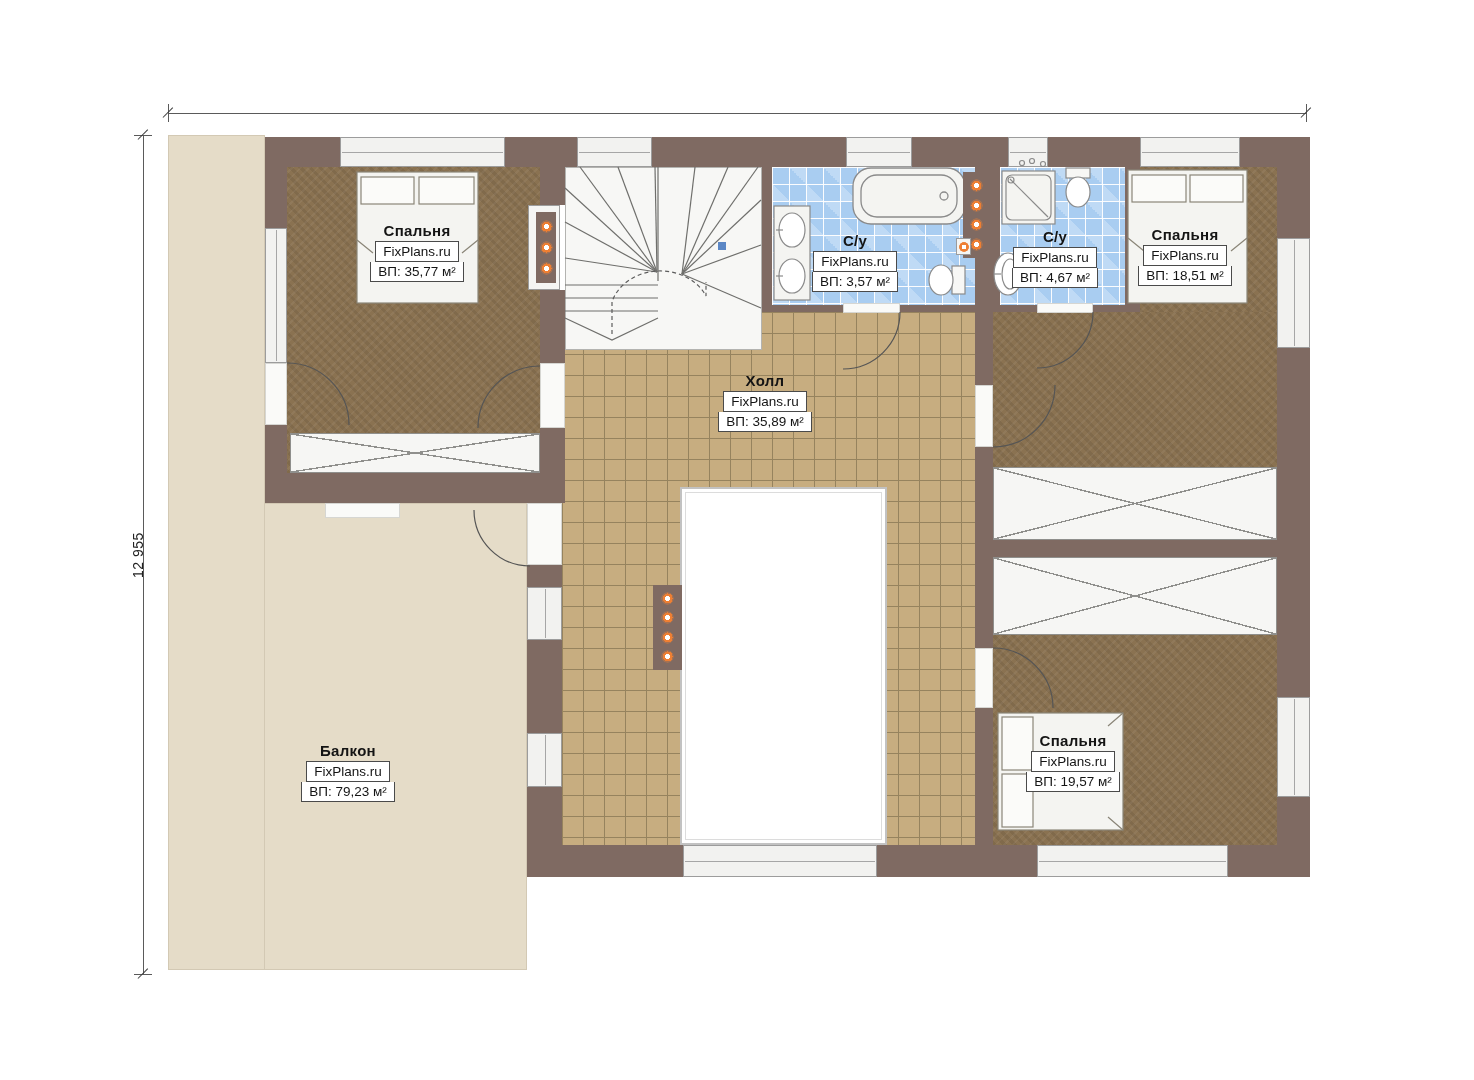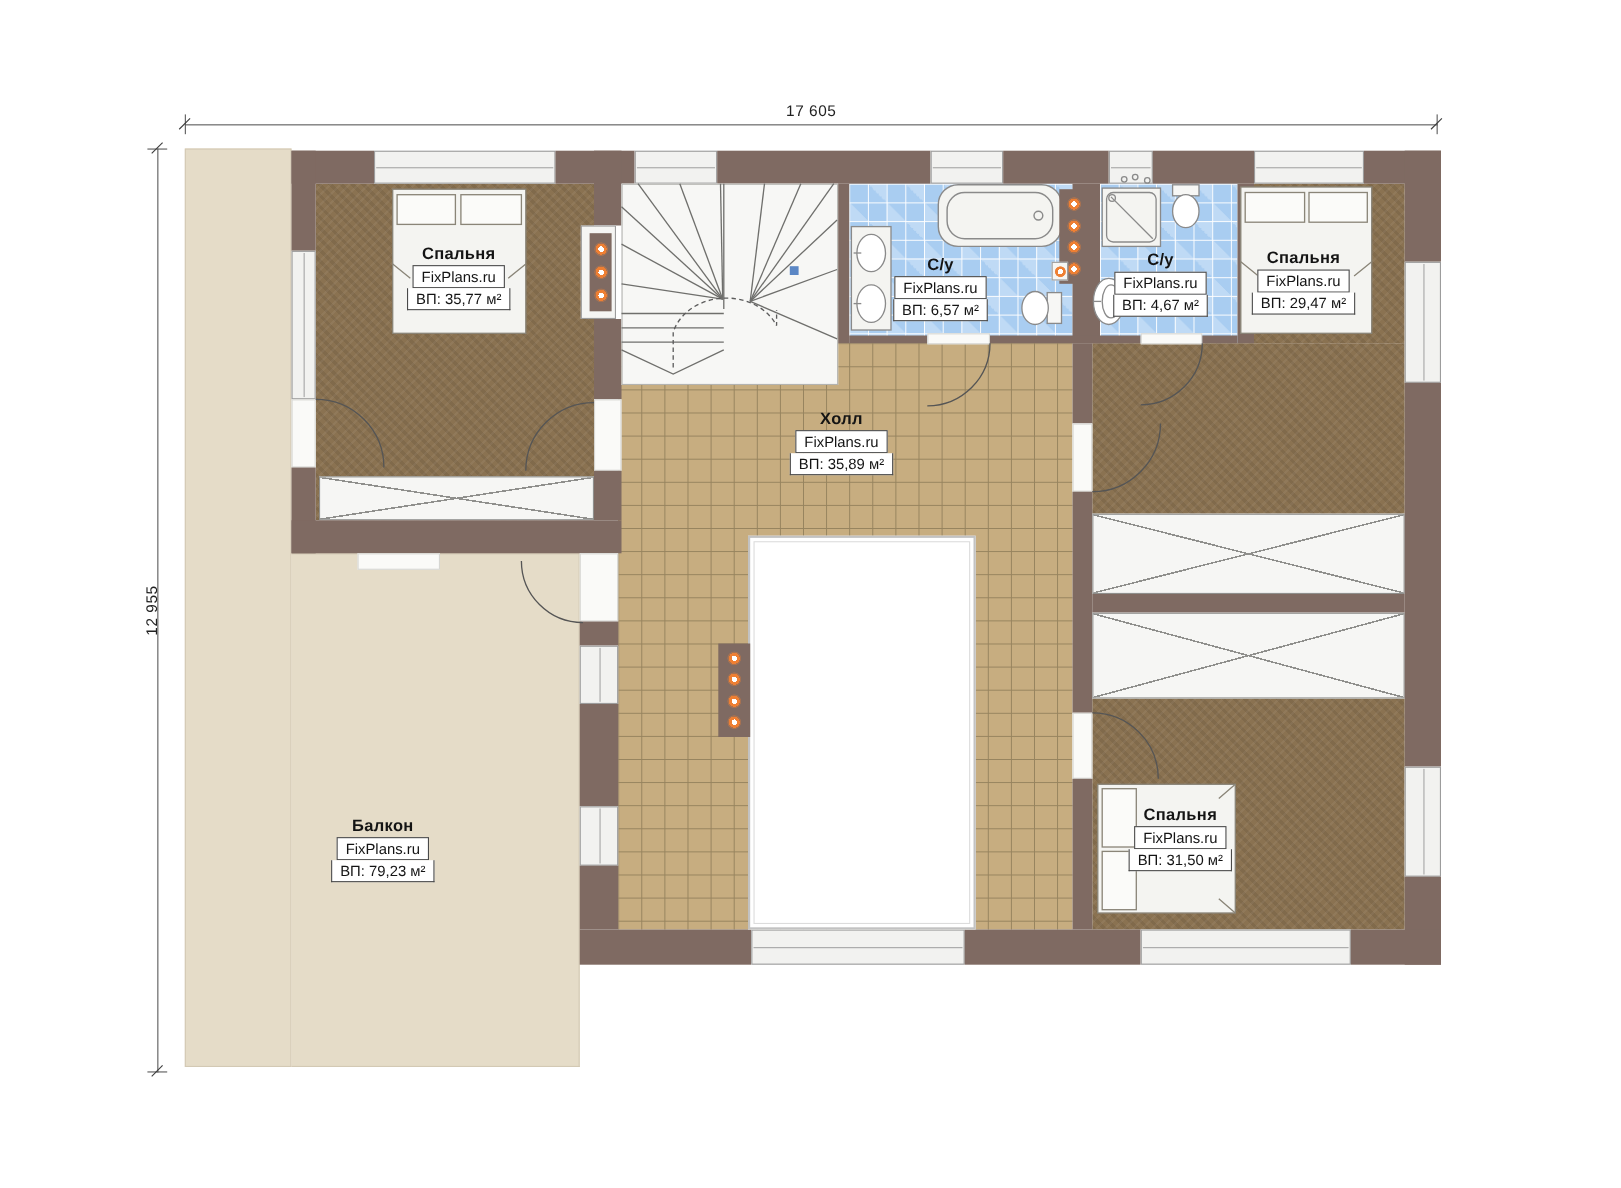--- a/index.html
+++ b/index.html
@@ -51,21 +51,20 @@
 </head>
 <body>
 
 <div class="canvas">
 
   <div class="abs dimline-h" style="left:168px;top:113px;width:1139px;"></div>
   <div class="abs tick" style="left:168px;top:104px;width:1px;height:18px;"></div>
   <div class="abs tick" style="left:1306px;top:104px;width:1px;height:18px;"></div>
   <div class="abs slash" style="left:161px;top:112px;"></div>
   <div class="abs slash" style="left:1299px;top:112px;"></div>
-  <div class="abs dimtext" style="left:168px;top:92px;width:1139px;text-align:center;">17 605</div>
 
   <div class="abs dimline-v" style="left:143px;top:135px;height:840px;"></div>
   <div class="abs tick" style="left:134px;top:135px;width:18px;height:1px;"></div>
   <div class="abs tick" style="left:134px;top:974px;width:18px;height:1px;"></div>
   <div class="abs slash" style="left:136px;top:134px;"></div>
   <div class="abs slash" style="left:136px;top:973px;"></div>
   <div class="abs dimtext" style="left:108px;top:547px;width:60px;text-align:center;transform:rotate(-90deg);">12 955</div>
 
   <div class="abs balcony-floor" style="left:168px;top:135px;width:97px;height:835px;"></div>
   <div class="abs balcony-floor" style="left:265px;top:503px;width:262px;height:467px;border-left:none;"></div>
@@ -269,46 +268,46 @@
 
   <div class="room-label" style="left:342px;top:222px;width:150px;">
     <div class="name">Спальня</div>
     <div class="wm">FixPlans.ru</div>
     <div class="area">ВП: 35,77 м²</div>
   </div>
 
   <div class="room-label" style="left:780px;top:232px;width:150px;">
     <div class="name">С/у</div>
     <div class="wm">FixPlans.ru</div>
-    <div class="area">ВП: 6,57 м²</div>
+    <div class="area">ВП: 3,57 м²</div>
   </div>
 
   <div class="room-label" style="left:980px;top:228px;width:150px;">
     <div class="name">С/у</div>
     <div class="wm">FixPlans.ru</div>
     <div class="area">ВП: 4,67 м²</div>
   </div>
 
   <div class="room-label" style="left:1110px;top:226px;width:150px;">
     <div class="name">Спальня</div>
     <div class="wm">FixPlans.ru</div>
-    <div class="area">ВП: 29,47 м²</div>
+    <div class="area">ВП: 18,51 м²</div>
   </div>
 
   <div class="room-label" style="left:690px;top:372px;width:150px;">
     <div class="name">Холл</div>
     <div class="wm">FixPlans.ru</div>
     <div class="area">ВП: 35,89 м²</div>
   </div>
 
   <div class="room-label" style="left:273px;top:742px;width:150px;">
     <div class="name">Балкон</div>
     <div class="wm">FixPlans.ru</div>
     <div class="area">ВП: 79,23 м²</div>
   </div>
 
   <div class="room-label" style="left:998px;top:732px;width:150px;">
     <div class="name">Спальня</div>
     <div class="wm">FixPlans.ru</div>
-    <div class="area">ВП: 31,50 м²</div>
+    <div class="area">ВП: 19,57 м²</div>
   </div>
 
 </div>
 
 </body></html>

